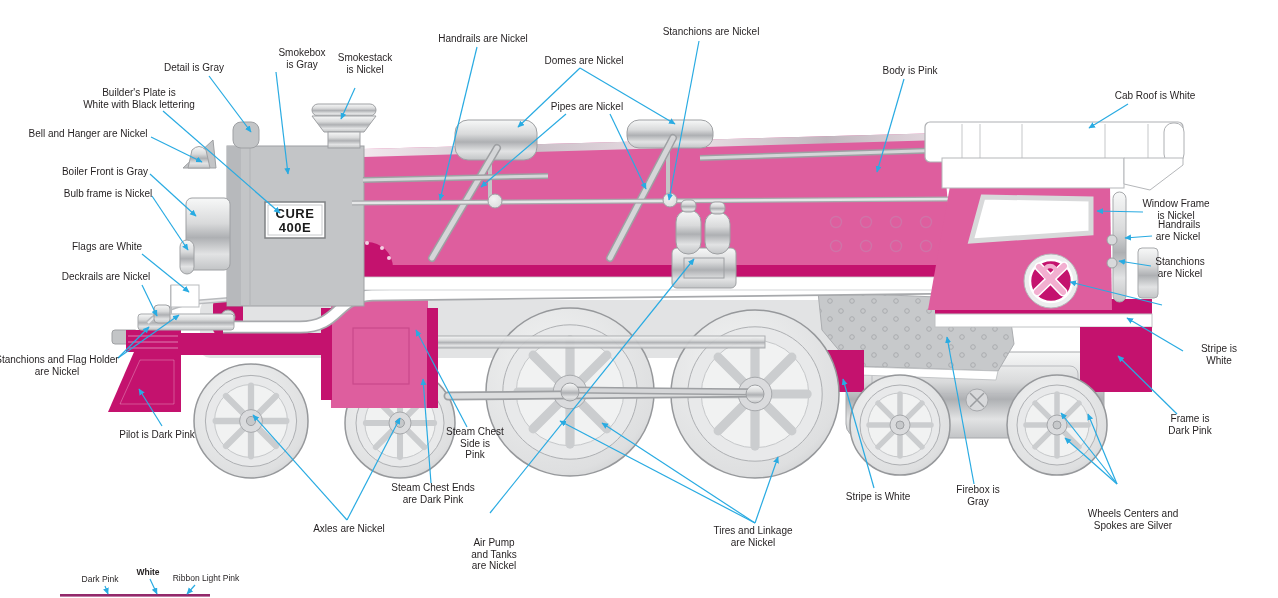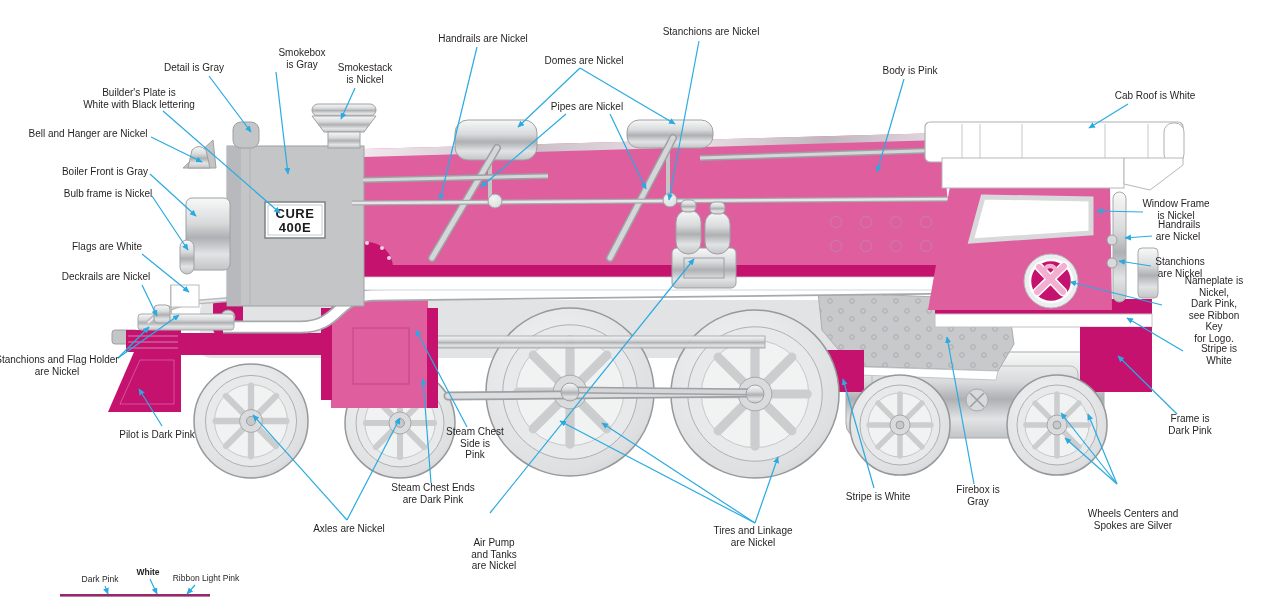--- a/index.html
+++ b/index.html
@@ -358,42 +358,39 @@
       <line x1="105" y1="586" x2="108" y2="594" marker-end="url(#arr)" class="leader"></line>
       <line x1="150" y1="579" x2="157" y2="594" marker-end="url(#arr)" class="leader"></line>
       <line x1="195" y1="585" x2="187" y2="594" marker-end="url(#arr)" class="leader"></line>
     </g>
 </svg>
 
 <div id="labels">
     <div class="lbl" style="left: 194px; top: 68px;">Detail is Gray</div>
     <div class="lbl" style="left: 286px; top: 59px; margin-left: 16px;">Smokebox
 is Gray</div>
-    <div class="lbl" style="left: 365px; top: 74px;">Smokestack
+    <div class="lbl" style="left: 365px; top: 64px;">Smokestack
 is Nickel</div>
     <div class="lbl" style="left: 139px; top: 99px;">Builder's Plate is
 White with Black lettering</div>
     <div class="lbl" style="left: 88px; top: 134px;">Bell and Hanger are Nickel</div>
     <div class="lbl" style="left: 105px; top: 172px;">Boiler Front is Gray</div>
     <div class="lbl" style="left: 108px; top: 194px;">Bulb frame is Nickel</div>
     <div class="lbl" style="left: 483px; top: 39px;">Handrails are Nickel</div>
     <div class="lbl" style="left: 584px; top: 61px;">Domes are Nickel</div>
     <div class="lbl" style="left: 711px; top: 32px;">Stanchions are Nickel</div>
     <div class="lbl" style="left: 587px; top: 107px;">Pipes are Nickel</div>
     <div class="lbl" style="left: 910px; top: 71px;">Body is Pink</div>
     <div class="lbl" style="left: 1155px; top: 96px;">Cab Roof is White</div>
     <div class="lbl" style="left: 1176px; top: 210px;">Window Frame
 is Nickel</div>
     <div class="lbl" style="left: 1178px; top: 231px; text-align: right;">Handrails
 are Nickel</div>
     <div class="lbl" style="left: 1180px; top: 268px;">Stanchions
 are Nickel</div>
-    <div class="lbl" style="left: 1214px; top: 310px;">Nameplate is Nickel,
-Dark Pink, see Ribbon Key
-for Logo.</div>
     <div class="lbl" style="left: 1219px; top: 355px;">Stripe is White</div>
     <div class="lbl" style="left: 1190px; top: 425px;">Frame is
 Dark Pink</div>
     <div class="lbl" style="left: 107px; top: 247px;">Flags are White</div>
     <div class="lbl" style="left: 106px; top: 277px;">Deckrails are Nickel</div>
     <div class="lbl" style="left: 57px; top: 366px;">Stanchions and Flag Holder
 are Nickel</div>
     <div class="lbl" style="left: 157px; top: 435px;">Pilot is Dark Pink</div>
     <div class="lbl" style="left: 475px; top: 443px;">Steam Chest
 Side is

